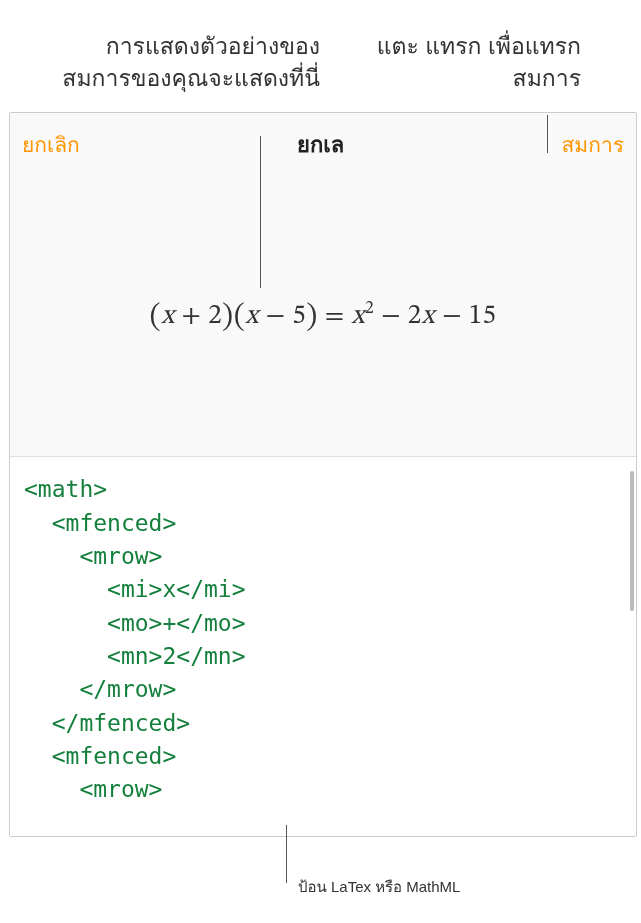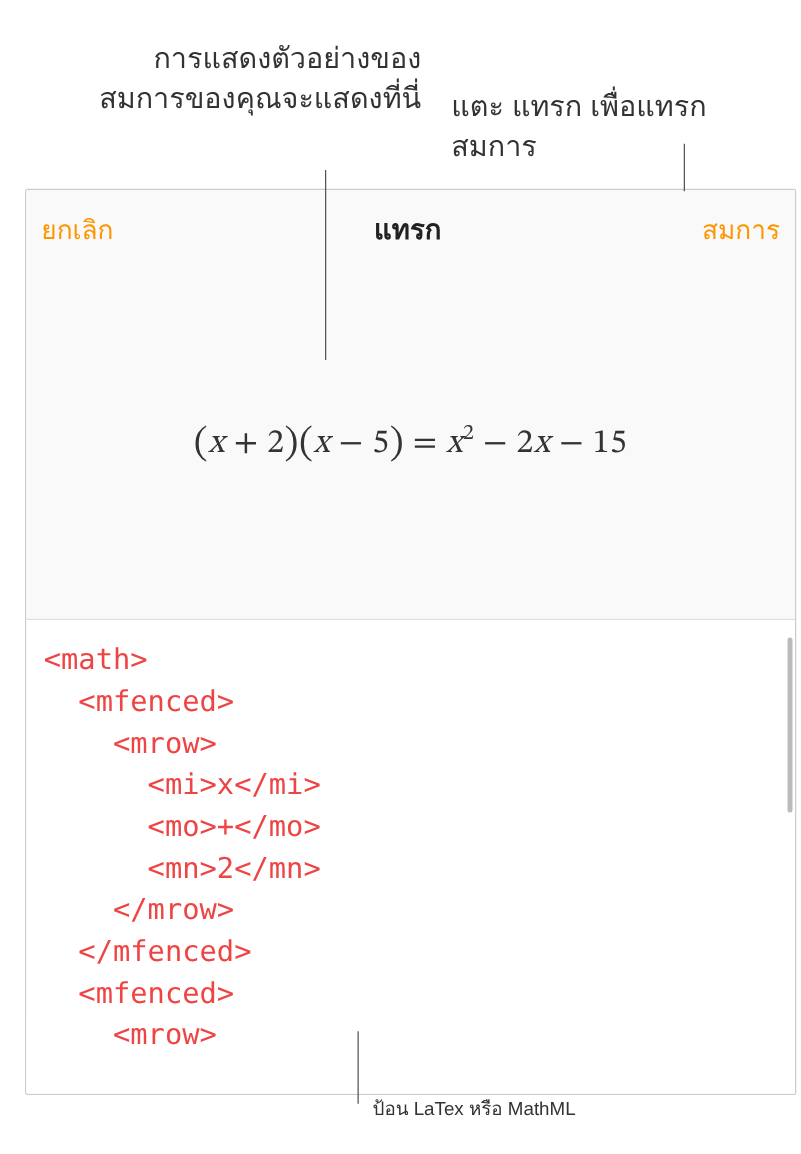--- a/index.html
+++ b/index.html
@@ -18,46 +18,45 @@
       display: flex;
       justify-content: space-between;
       padding: 30px 60px 10px 60px;
       font-size: 23px;
       color: #333;
       line-height: 1.4;
     }
     .annotation-left {
       text-align: right;
       max-width: 260px;
-      margin-left: 17px;
     }
     .annotation-right {
+      text-align: right;
       max-width: 220px;
-      margin-top: 39px;
     }
     .callout-line-left {
       position: absolute;
       left: 260px;
       top: 136px;
       width: 1px;
       height: 152px;
       background: #555;
     }
     .callout-line-right {
       position: absolute;
       left: 547px;
       top: 115px;
       width: 1px;
       height: 38px;
       background: #555;
     }
     .dialog {
       border: 1px solid #ccc;
       border-radius: 2px;
-      margin: 8px 4px 4px 20px;
+      margin: 8px 4px 4px 9px;
       background: #fff;
       overflow: hidden;
     }
     .toolbar {
       display: flex;
       justify-content: space-between;
       align-items: center;
       padding: 14px 12px;
       background: #f9f9f9;
     }
@@ -97,21 +96,21 @@
     }
     .paren {
       font-size: 1.15em;
       vertical-align: -0.05em;
     }
     .code-area {
       background: #fff;
       padding: 16px 14px;
       font-family: "Menlo", "Consolas", monospace;
       font-size: 23px;
-      color: #ef4444;
+      color: #15803d;
       line-height: 1.45;
       white-space: pre;
       height: 380px;
       overflow-y: auto;
       border-top: 1px solid #e0e0e0;
       position: relative;
     }
     .scrollbar-indicator {
       position: absolute;
       right: 2px;
@@ -148,21 +147,21 @@
     <div>แตะ แทรก เพื่อแทรกสมการ</div>
   </div>
 </div>
 
 <div class="callout-line-left"></div>
 <div class="callout-line-right"></div>
 
 <div class="dialog">
   <div class="toolbar">
     <span class="toolbar-btn">ยกเลิก</span>
-    <span class="toolbar-title">แทรก</span>
+    <span class="toolbar-title">ยกเล</span>
     <span class="toolbar-btn">สมการ</span>
   </div>
 
   <div class="preview-area">
     <div class="equation-preview"><span class="paren">(</span><span class="var">x</span> + 2<span class="paren">)</span><span class="paren">(</span><span class="var">x</span> − 5<span class="paren">)</span> = <span class="var">x</span><sup>2</sup> − 2<span class="var">x</span> − 15</div>
   </div>
 
   <div class="code-area"><span>&lt;math&gt;</span>
 <span>  &lt;mfenced&gt;</span>
 <span>    &lt;mrow&gt;</span>

